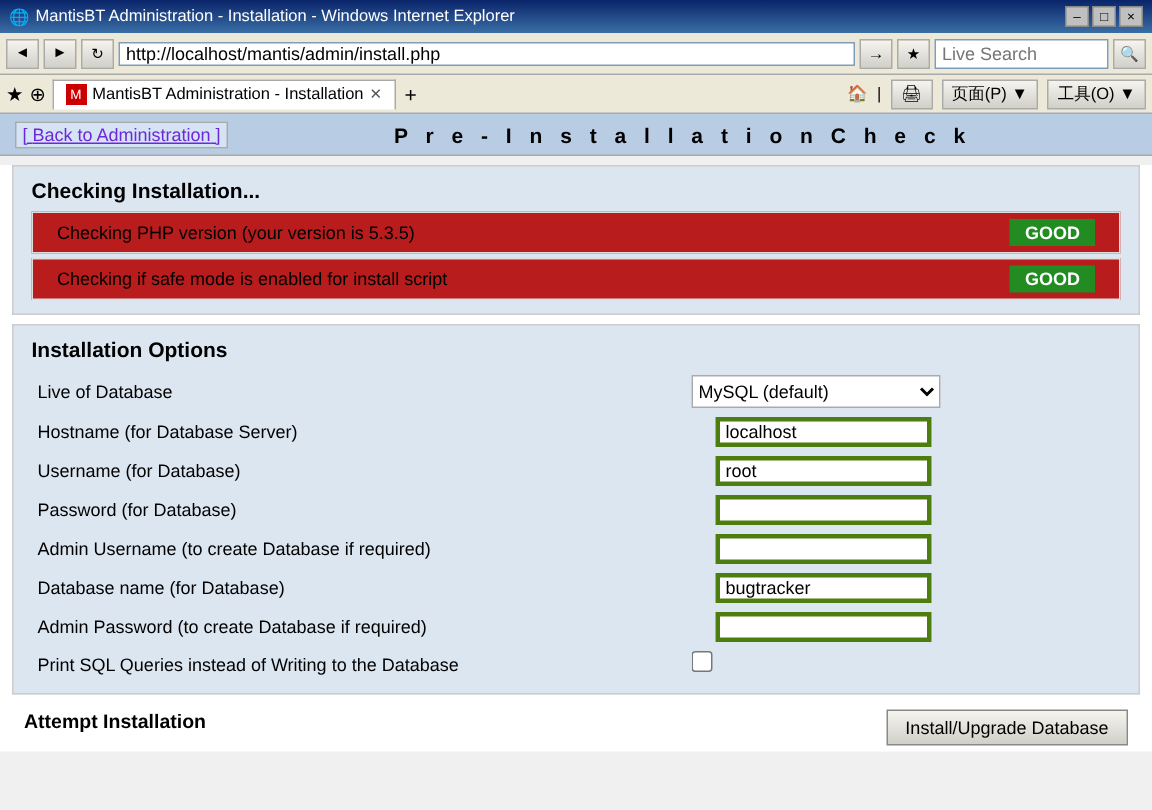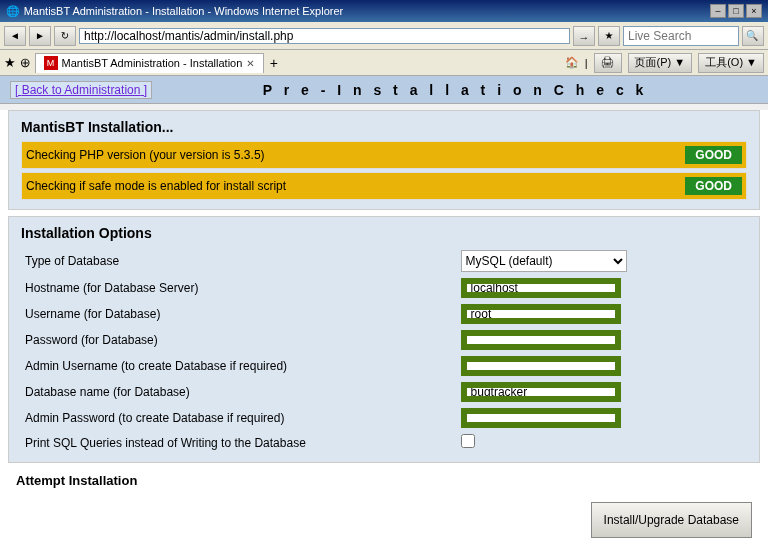--- a/index.html
+++ b/index.html
@@ -187,22 +187,22 @@
       font-size: 14px;
       font-weight: bold;
       color: #000;
       margin-bottom: 6px;
     }
 
     .check-row {
       display: flex;
       align-items: center;
       justify-content: space-between;
-      background: #eab308;
-      padding: 4px 4px;
+      background: #b91c1c;
+      padding: 4px 16px;
       margin-bottom: 3px;
       border: 1px solid #ddd;
       gap: 33px;
     }
     .check-label {
       font-size: 12px;
       color: #000;
     }
     .badge-good {
       background: #228B22;
@@ -227,25 +227,26 @@
     .form-table td {
       padding: 3px 4px;
       font-size: 12px;
       vertical-align: middle;
     }
     .form-table td:first-child {
       width: 60%;
       color: #000;
     }
     .form-input {
-      width: 160px;
-      height: 20px;
-      border: 6px solid #4d7c0f;
+      width: 144px;
+      height: 20px;
+      border: 3px solid #4d7c0f;
       padding: 0 4px;
       font-size: 12px;
+      margin-left: 16px;
     }
     .form-select {
       width: 166px;
       height: 22px;
       border: 1px solid #aaa;
       font-size: 12px;
       background: white;
     }
     .form-checkbox {
       width: 14px;
@@ -263,22 +264,21 @@
       font-size: 13px;
       font-weight: bold;
       color: #000;
     }
     .install-btn {
       background: linear-gradient(to bottom, #f5f4ef, #d0cfc8);
       border: 1px solid #888;
       padding: 3px 12px;
       font-size: 12px;
       cursor: pointer;
-      height: 36px;
-      margin-top: 29px;
+      height: 24px;
     }
   </style>
 </head>
 <body>
 
 <div class="title-bar">
   <div class="title-bar-left">
     <span>🌐</span>
     <span>MantisBT Administration - Installation - Windows Internet Explorer</span>
   </div>
@@ -323,37 +323,37 @@
 <div class="content-area">
 
   <div class="page-header">
     <span class="back-link">[ <span>Back to Administration</span> ]</span>
     <div class="page-title">P r e - I n s t a l l a t i o n   C h e c k</div>
   </div>
 
   <div class="main-content">
 
     <div class="section-checking">
-      <div class="section-title">MantisBT Installation...</div>
+      <div class="section-title">Checking Installation...</div>
       <div class="check-row">
         <span class="check-label">Checking PHP version (your version is 5.3.5)</span>
         <span class="badge-good">GOOD</span>
       </div>
       <div class="check-row">
         <span class="check-label">Checking if safe mode is enabled for install script</span>
         <span class="badge-good">GOOD</span>
       </div>
     </div>
 
     <div class="section-options">
       <div class="section-title">Installation Options</div>
       <table class="form-table">
         <tbody>
             <tr>
-          <td>Type of Database</td>
+          <td>Live of Database</td>
           <td>
             <select class="form-select">
               <option>MySQL (default)</option>
               <option>PostgreSQL</option>
               <option>MS SQL</option>
             </select>
           </td>
         </tr>
         <tr>
           <td>Hostname (for Database Server)</td>

